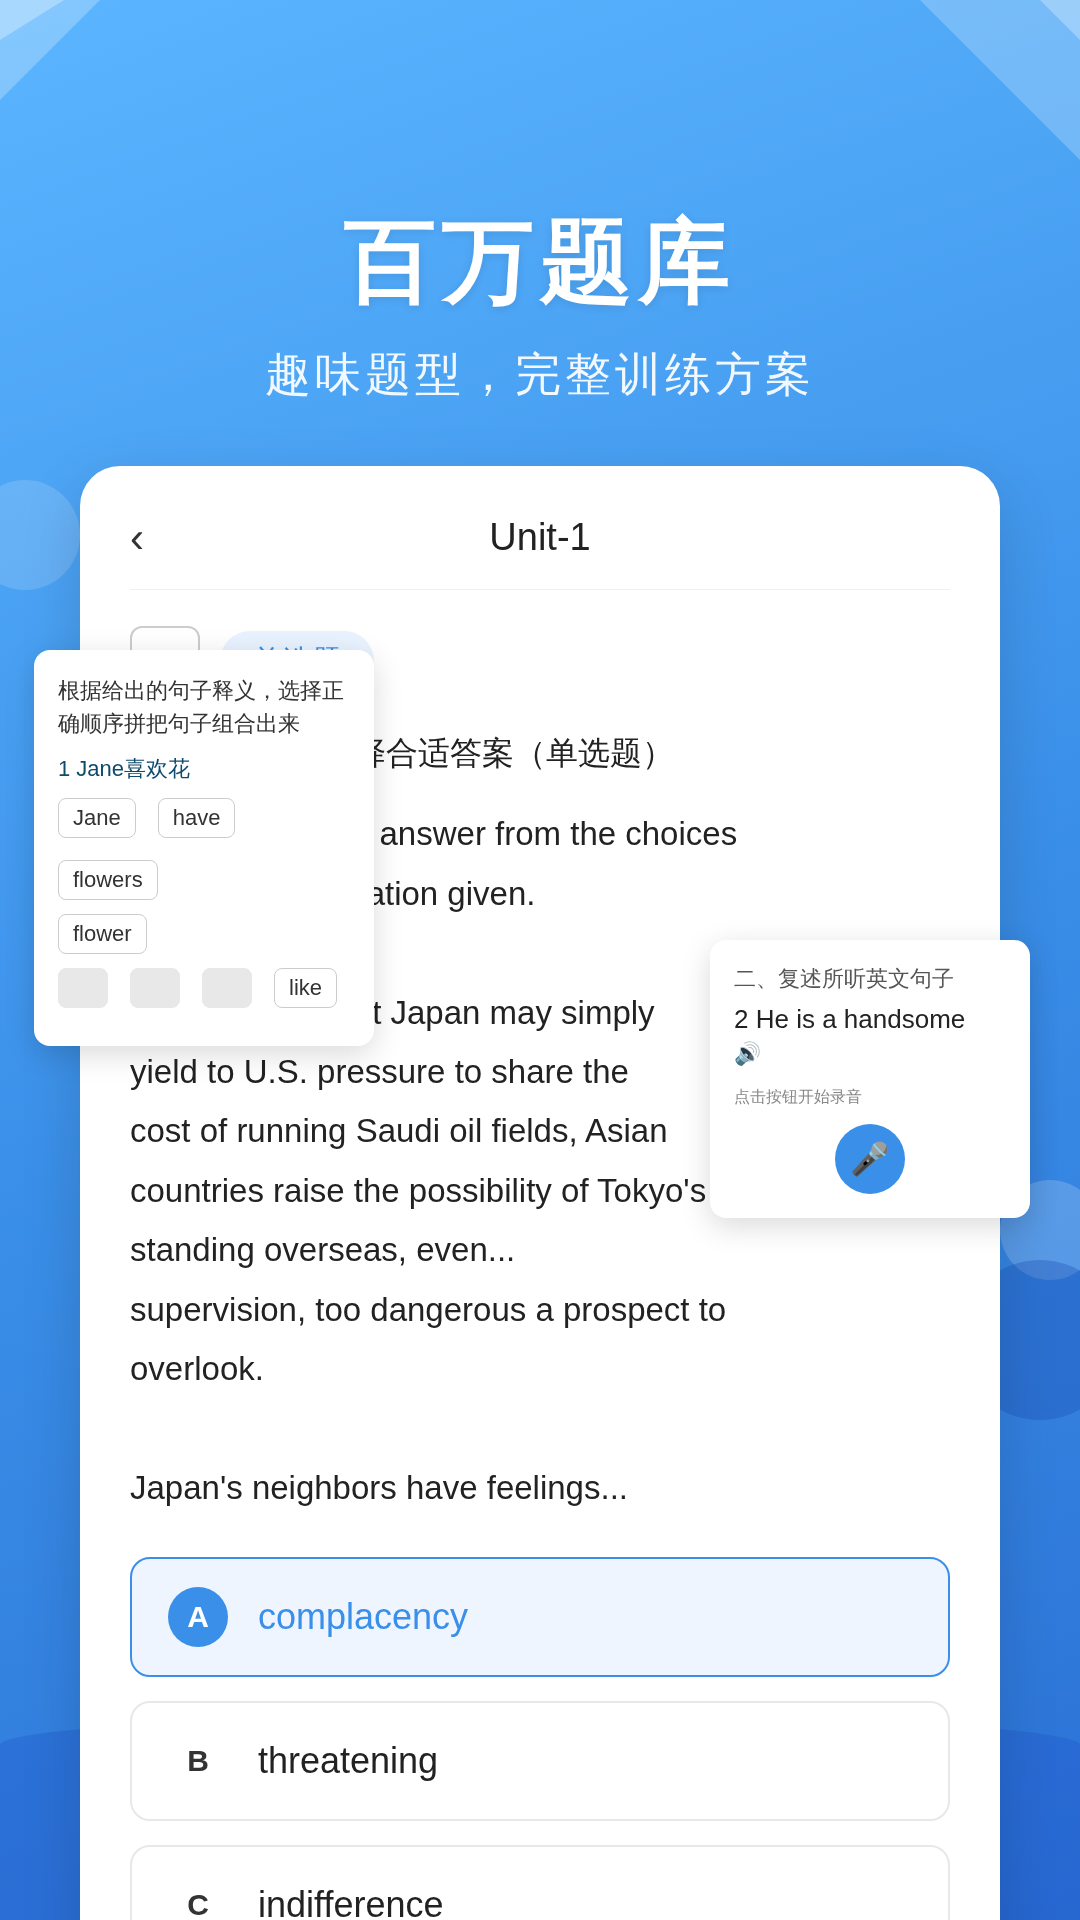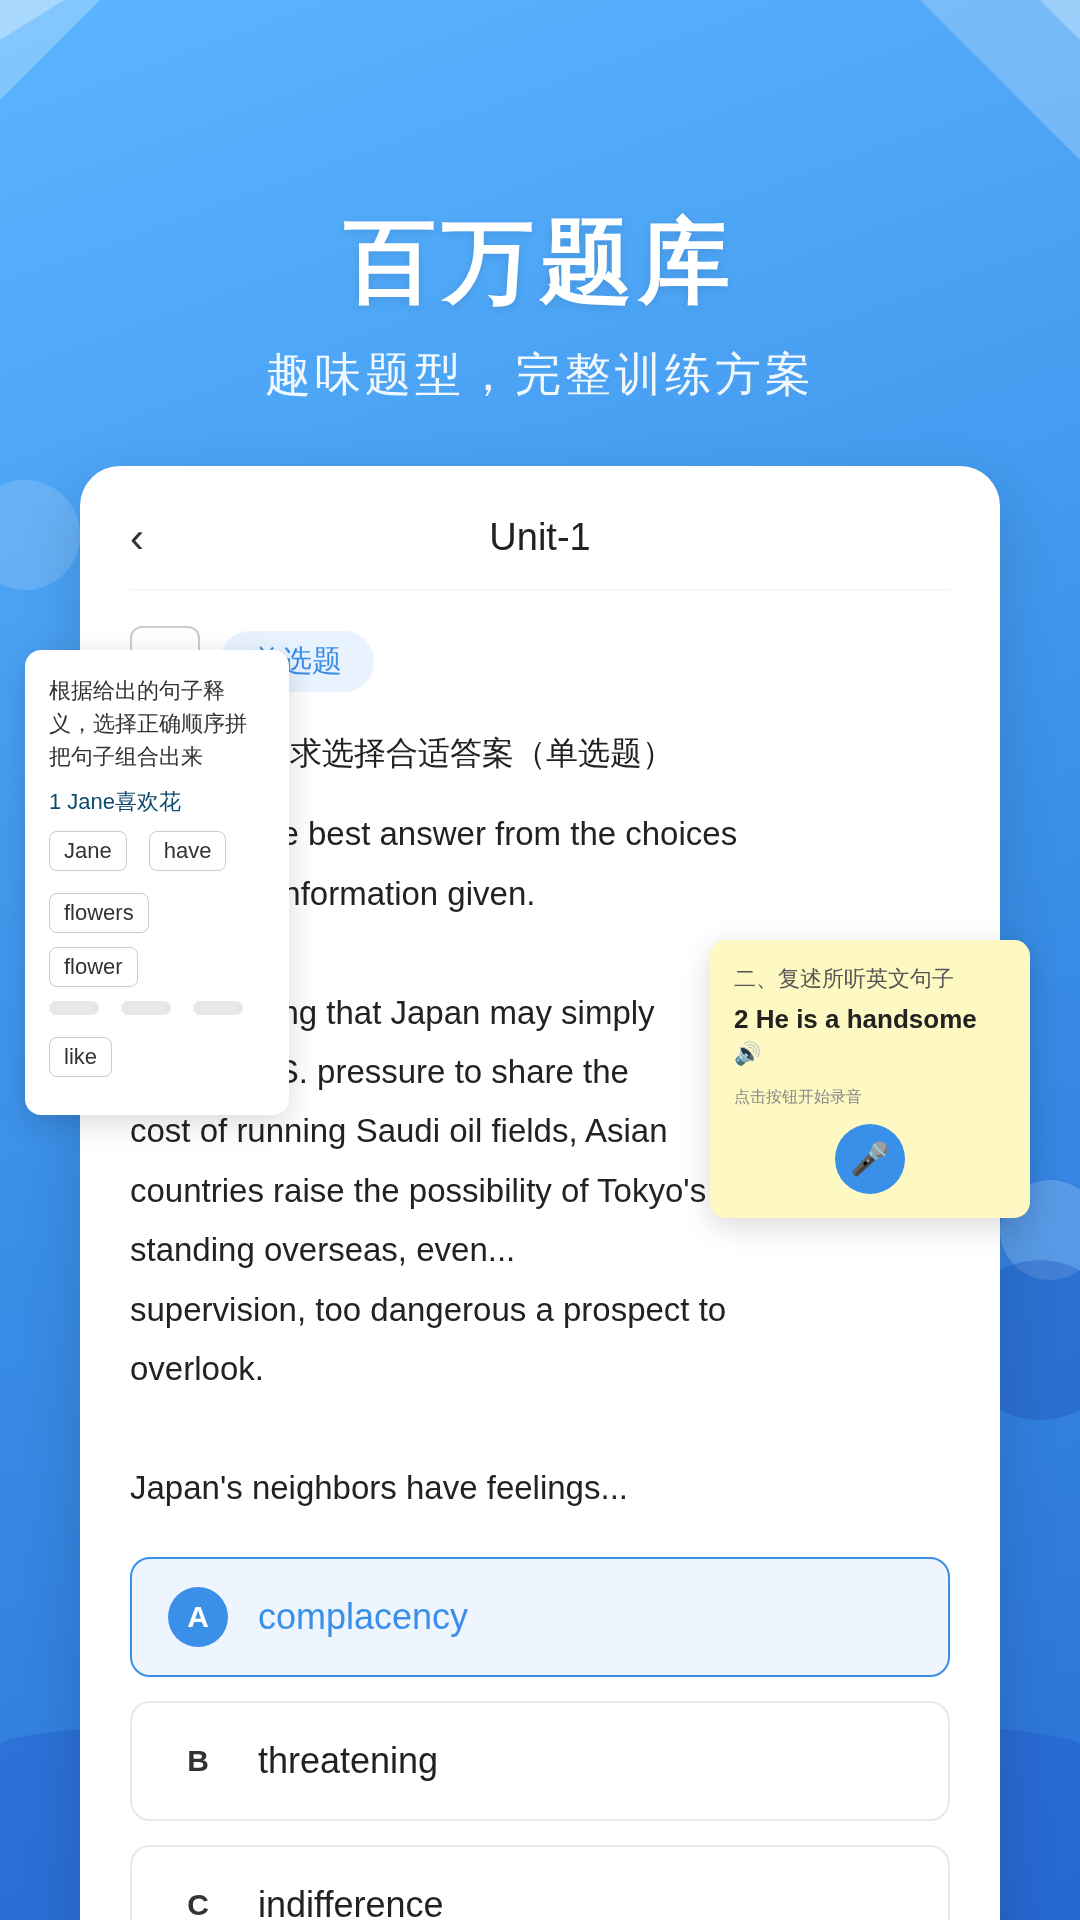--- a/index.html
+++ b/index.html
@@ -224,22 +224,22 @@
       color: #222;
     }
     .option-text.selected-text {
       color: #3A8FE8;
     }
 
     
     .tooltip-card-left {
       position: absolute;
       top: 650px;
-      left: 25px;
-      width: 264px;
+      left: 34px;
+      width: 340px;
       background: #fff;
       border-radius: 16px;
       padding: 24px 24px 24px 24px;
       box-shadow: 0 8px 30px rgba(0,0,0,0.15);
       z-index: 10;
     }
     .tooltip-title {
       font-size: 22px;
       color: #333;
       margin-bottom: 14px;
@@ -277,35 +277,35 @@
       color: #333;
       background: #fff;
     }
 
     
     .tooltip-card-right {
       position: absolute;
       top: 940px;
       right: 50px;
       width: 320px;
-      background: #fef9c3;
+      background: #ffffff;
       border-radius: 16px;
       padding: 24px;
       box-shadow: 0 8px 30px rgba(0,0,0,0.15);
       z-index: 10;
     }
     .tooltip-listen-label {
       font-size: 22px;
       color: #555;
       margin-bottom: 10px;
     }
     .tooltip-listen-sentence {
       font-size: 26px;
       color: #222;
-      font-weight: 700;
+      font-weight: 400;
       margin-bottom: 6px;
     }
     .tooltip-listen-icon {
       font-size: 22px;
       color: #555;
       margin-bottom: 20px;
     }
     .tooltip-listen-hint {
       font-size: 16px;
       color: #888;

